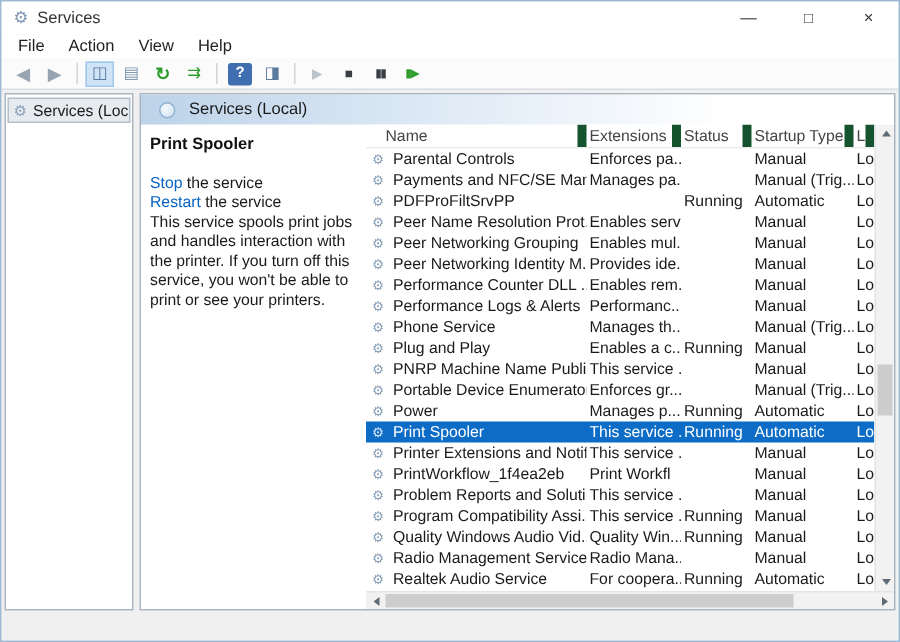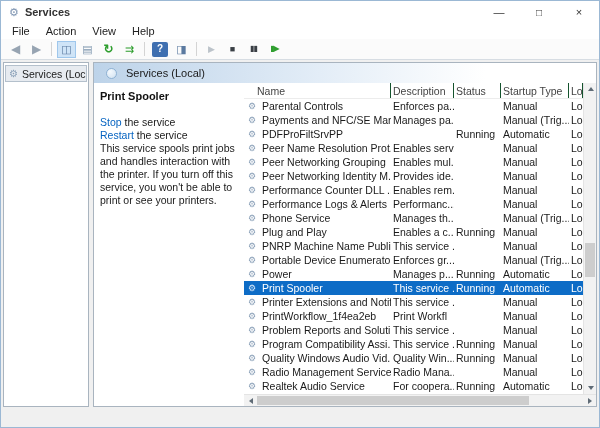--- a/index.html
+++ b/index.html
@@ -4,21 +4,21 @@
 <style>
   * { box-sizing: border-box; margin: 0; padding: 0; }
   html,body { width: 600px; height: 428px; font-family: "Liberation Sans", sans-serif; }
   .window {
     width: 600px; height: 428px; border: 1px solid #9bb8d4; background: #f0f0f0;
     display: flex; flex-direction: column; overflow: hidden;
   }
   
   .titlebar { height: 22px; background: #fff; display: flex; align-items: center; padding-left: 8px; flex: 0 0 auto; }
   .app-icon { font-size: 11px; color: #7f95b2; margin-right: 6px; line-height: 1; }
-  .title { font-size: 11px; color: #333; font-weight: bold; }
+  .title { font-size: 11px; color: #333; }
   .win-controls { margin-left: auto; display: flex; height: 100%; }
   .win-btn { width: 40px; display: flex; align-items: center; justify-content: center; font-size: 11px; color: #333; cursor: default; }
   .win-btn[data-name="maximize-button"] { font-size: 10px; }
   
   .menubar { height: 16px; background: #fff; display: flex; align-items: center; padding-left: 3px; flex: 0 0 auto; }
   .menu-item { font-size: 11px; color: #222; padding: 1px 8px; }
   
   .toolbar { height: 21px; background: #fbfbfb; border-bottom: 1px solid #d7dde3; display: flex; align-items: center; padding-left: 5px; gap: 2px; flex: 0 0 auto; }
   .tb-btn { width: 19px; height: 17px; display: flex; align-items: center; justify-content: center; font-size: 11px; line-height: 1; color: #7f95ad; }
   .tb-sep { width: 1px; height: 14px; background: #d4d4d4; margin: 0 3px; }
@@ -47,21 +47,21 @@
   .extended-pane { width: 150px; flex: 0 0 auto; padding: 7px 7px 0 6px; overflow: hidden; }
   .svc-name { font-size: 11px; font-weight: bold; color: #111; }
   .svc-actions { margin-top: 14px; font-size: 10.5px; line-height: 13px; color: #1a1a1a; }
   .svc-link { color: var(--link-blue); cursor: pointer; }
   .svc-desc-label { margin-top: 19px; font-size: 10.5px; color: #1a1a1a; line-height: 13px; }
   .svc-desc { font-size: 10.5px; color: #1a1a1a; line-height: 13px; }
   
   .list-area { flex: 1 1 auto; position: relative; overflow: hidden; }
   .list-inner { position: absolute; left: 0; top: 0; right: 13px; bottom: 12px; display: flex; flex-direction: column; overflow: hidden; }
   .list-header { flex: 0 0 16px; display: grid; grid-template-columns: 147px 63px 47px 68px 1fr; font-size: 10.5px; color: #444; position: relative; border-bottom: 1px solid #ececec; background: #fff; }
-  .hdr-cell { display: flex; align-items: center; padding-left: 2px; border-right: 1px solid #14532d; white-space: nowrap; overflow: hidden; }
+  .hdr-cell { display: flex; align-items: center; padding-left: 2px; border-right: 6px solid #14532d; white-space: nowrap; overflow: hidden; }
   .hdr-cell:first-child { padding-left: 13px; }
   .sort-caret { position: absolute; top: -3px; left: 64px; font-size: 10px; color: #888; }
   .rows { flex: 1 1 auto; overflow: hidden; }
   .row { height: 14px; display: grid; grid-template-columns: 16px 131px 63px 47px 68px 1fr; align-items: center; font-size: 10.5px; color: #1a1a1a; white-space: nowrap; }
   .row > div { overflow: hidden; }
   .cell-icon { text-align: center; font-size: 9px; color: #8aa0b8; line-height: 1; }
   .cell-name, .cell-desc, .cell-status, .cell-startup, .cell-log { padding-left: 2px; }
   .row.selected { background: var(--selection-blue); color: #fff; }
   .row.selected .cell-icon { color: #d6e7f8; }
   
@@ -148,21 +148,21 @@
               <div data-name="service-action-line"><span class="svc-link" data-name="stop-service-link">Stop</span><span data-name="service-action-suffix"> the service</span></div>
               <div data-name="service-action-line"><span class="svc-link" data-name="restart-service-link">Restart</span><span data-name="service-action-suffix"> the service</span></div>
             </div>
           <div class="svc-desc" data-name="description-text">This service spools print jobs and handles interaction with the printer. If you turn off this service, you won't be able to print or see your printers.</div>
         </div>
 
         <div class="list-area" data-name="services-list">
           <div class="list-inner" data-name="list-inner">
             <div class="list-header" data-name="list-header">
                 <div class="hdr-cell" data-name="column-header-name">Name</div>
-                <div class="hdr-cell" data-name="column-header-description">Description</div>
+                <div class="hdr-cell" data-name="column-header-description">Extensions</div>
                 <div class="hdr-cell" data-name="column-header-status">Status</div>
                 <div class="hdr-cell" data-name="column-header-startup-type">Startup Type</div>
                 <div class="hdr-cell" data-name="column-header-log">Log</div>
                 <span class="sort-caret" data-name="sort-ascending-icon">ˆ</span>
               </div>
             <div class="rows" data-name="list-rows">
                 <div class="row" data-name="table-row">
                   <div class="cell-icon" data-name="service-gear-icon">⚙</div>
                   <div class="cell-name" data-name="cell-name">Parental Controls</div>
                   <div class="cell-desc" data-name="cell-description">Enforces pa...</div>

